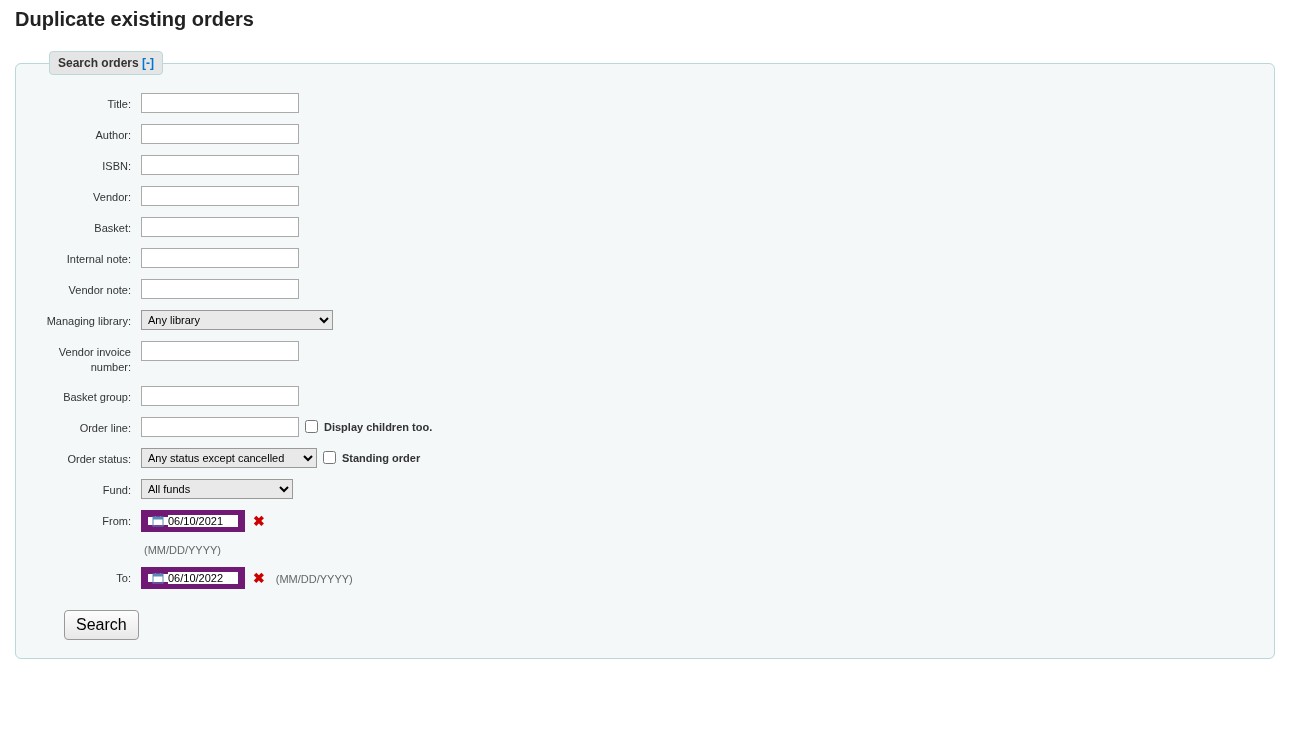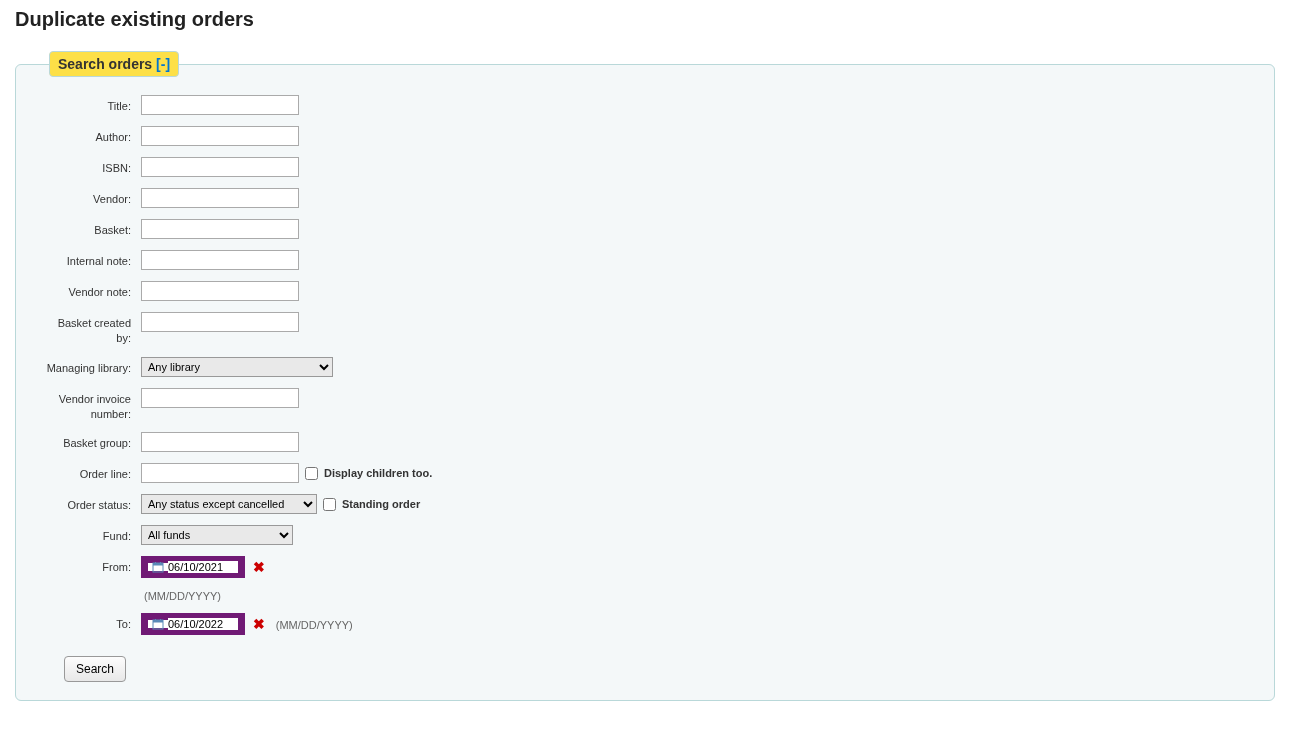--- a/index.html
+++ b/index.html
@@ -22,26 +22,26 @@
     }
     fieldset.search-orders {
       border: 1px solid #b9d8d9;
       border-radius: 6px;
       background: #f4f8f9;
       margin: 0;
       padding: 18px 25px 18px 25px;
       position: relative;
     }
     fieldset.search-orders > legend {
-      background: #fde047;
+      background: #e5e5e5;
       border: 1px solid #b9d8d9;
       border-radius: 4px;
       padding: 4px 8px;
       font-weight: bold;
-      font-size: 14px;
+      font-size: 12px;
       color: #333;
       margin-left: 8px;
     }
     fieldset.search-orders > legend .toggle {
       color: #0076d1;
       cursor: pointer;
       font-weight: bold;
     }
     .form-row {
       display: flex;
@@ -120,21 +120,21 @@
     .date-hint {
       color: #666;
       font-size: 11px;
       margin-top: 6px;
       margin-left: 3px;
     }
     .search-btn {
       margin-top: 10px;
       margin-left: 23px;
       padding: 5px 11px;
-      font-size: 12px;
+      font-size: 16px;
       border: 1px solid #999;
       border-radius: 4px;
       background: linear-gradient(#fdfdfd, #e8e8e8);
       cursor: pointer;
       text-align: right;
     }
   </style>
 </head>
 <body>
 
@@ -189,26 +189,20 @@
         </div>
     </div>
 
     <div class="form-row">
       <div class="lbl">Vendor note:</div>
       <div class="ctrl">
           <input type="text" class="txt" value="" style="">
         </div>
     </div>
 
-    <div class="form-row">
-      <div class="lbl">Basket created by:</div>
-      <div class="ctrl">
-          <input type="text" class="txt" value="" style="">
-        </div>
-    </div>
 
     <div class="form-row">
       <div class="lbl">Managing library:</div>
       <div class="ctrl">
         <select class="sel sel-wide1">
           <option>Any library</option>
         </select>
       </div>
     </div>
 

